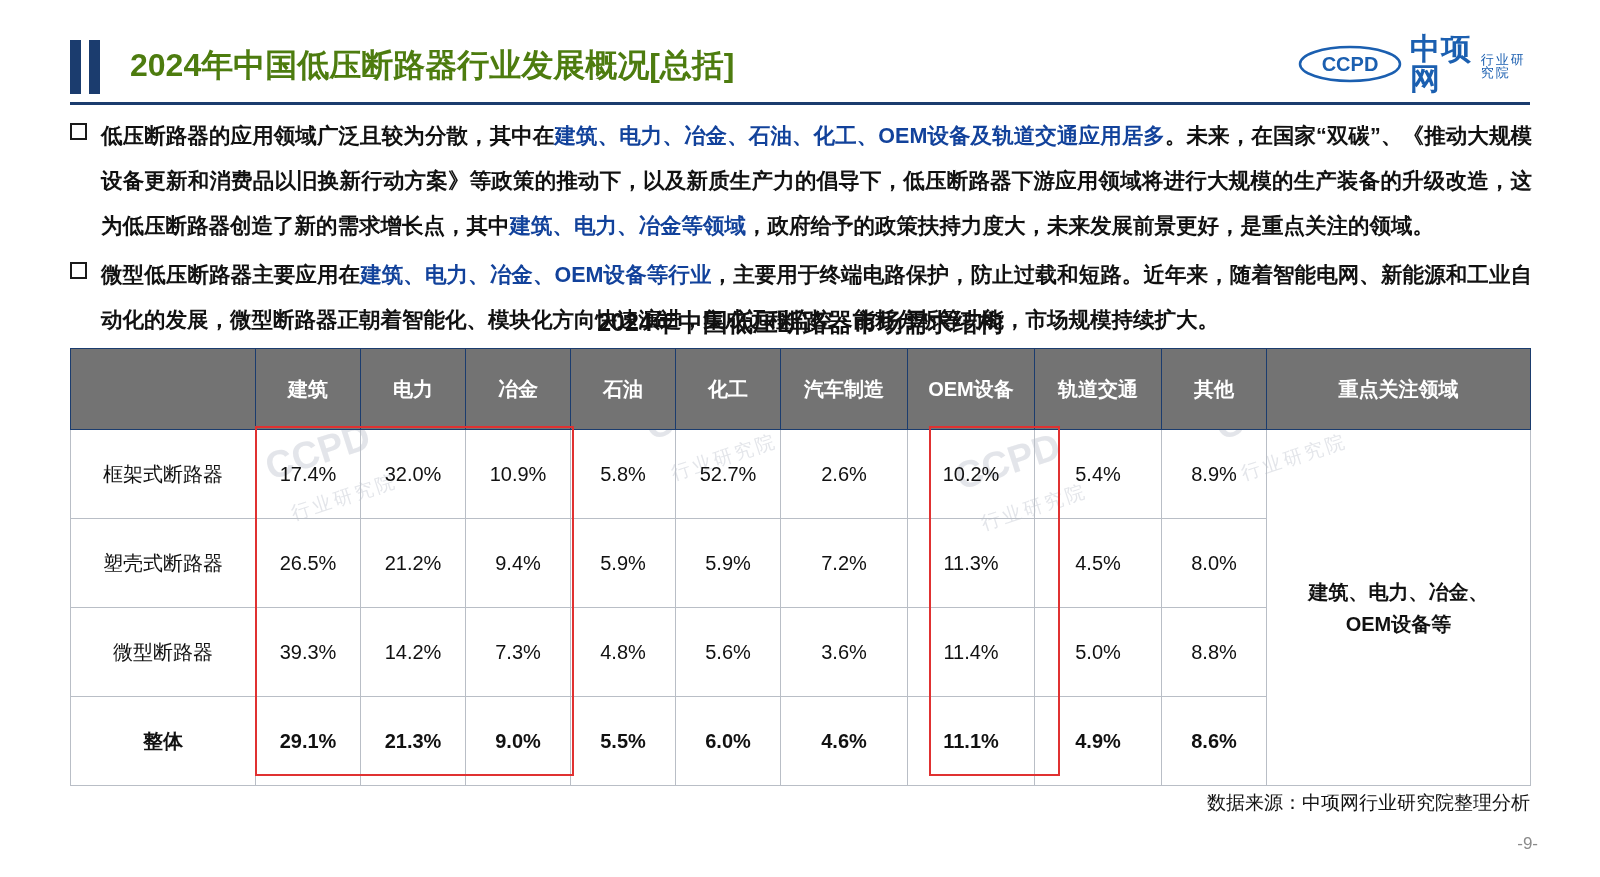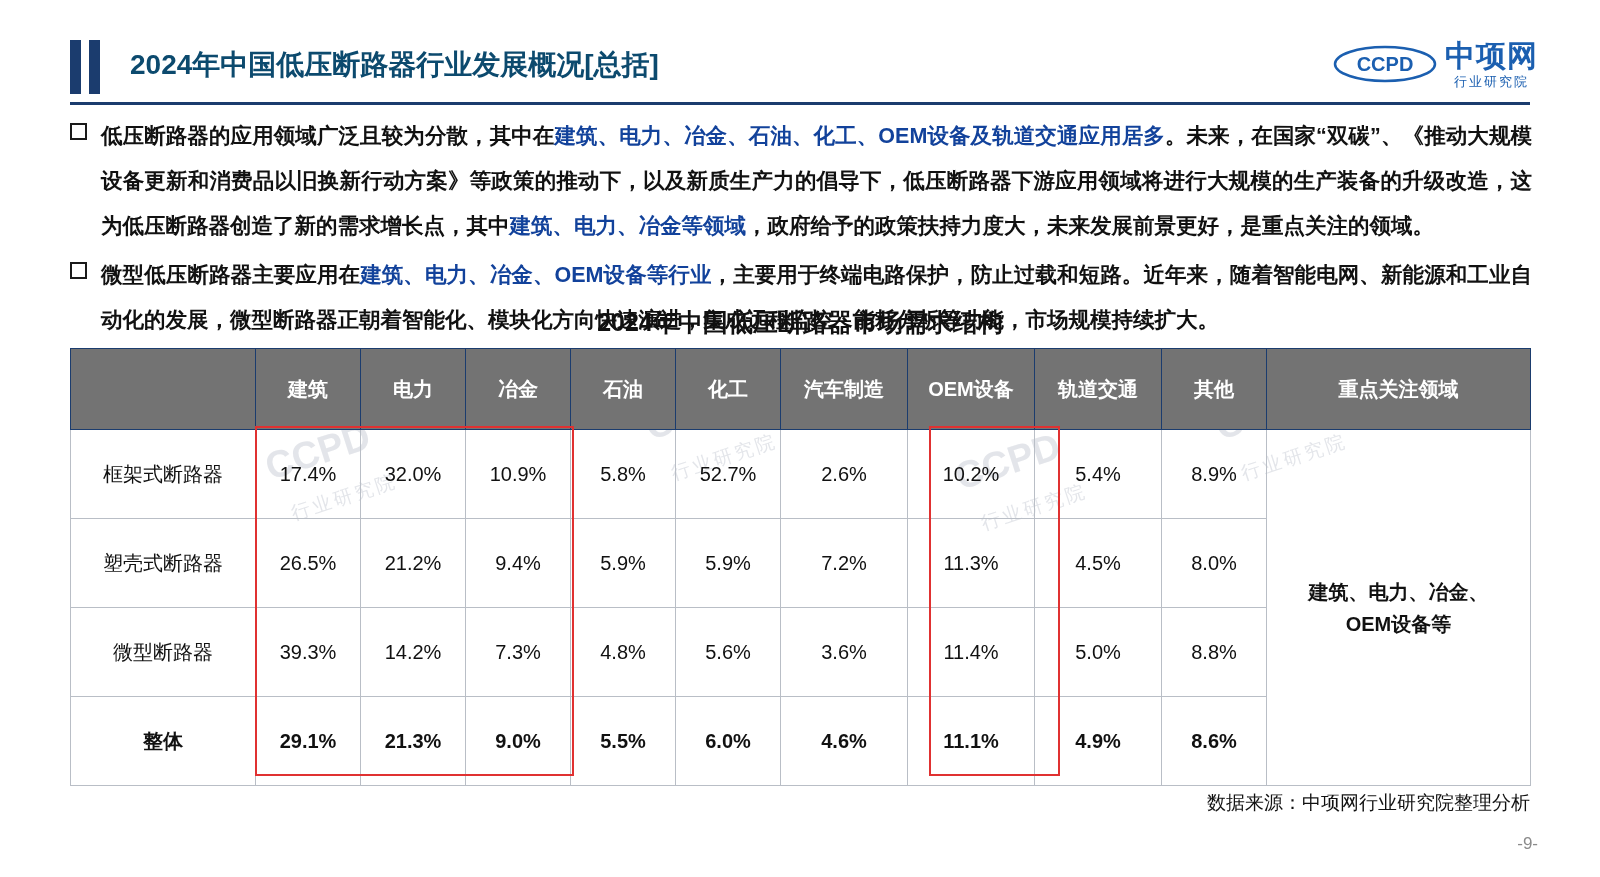--- a/index.html
+++ b/index.html
@@ -34,24 +34,24 @@
   .header-bars span {
     display: block;
     width: 11px;
     height: 54px;
     background: #1b3c6e;
   }
   .header-title {
     position: absolute;
     left: 130px;
     top: 0px;
-    font-size: 28px;
+    font-size: 32px;
     font-weight: bold;
     letter-spacing: 0px;
-    color: #0c4a6e;
+    color: #4d7c0f;
     line-height: 62px;
     white-space: nowrap;
   }
   .header-rule {
     position: absolute;
     left: 70px;
     top: 68px;
     width: 1460px;
     height: 3px;
     background: #1b3c6e;
@@ -70,21 +70,21 @@
     gap: 8px;
   }
   .logo-mark {
     position: relative;
     width: 104px;
     height: 40px;
   }
   .logo-mark svg { display: block; }
   .logo-text {
     display: flex;
-    flex-direction: column;
+    flex-direction: row;
     align-items: center;
     line-height: 1;
   }
   .logo-text .main {
     font-size: 30px;
     font-weight: bold;
     color: #1b5fb0;
     letter-spacing: 1px;
   }
   .logo-text .sub {

